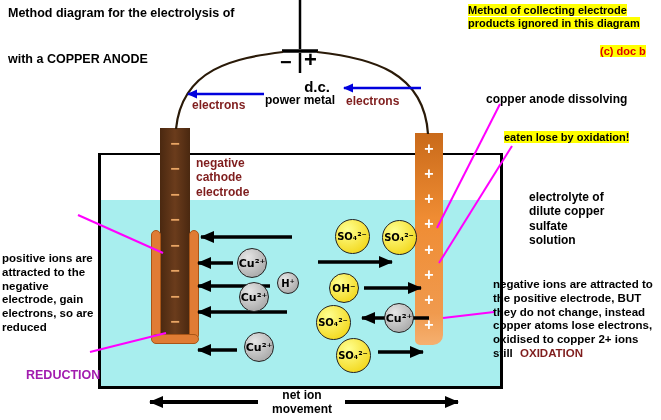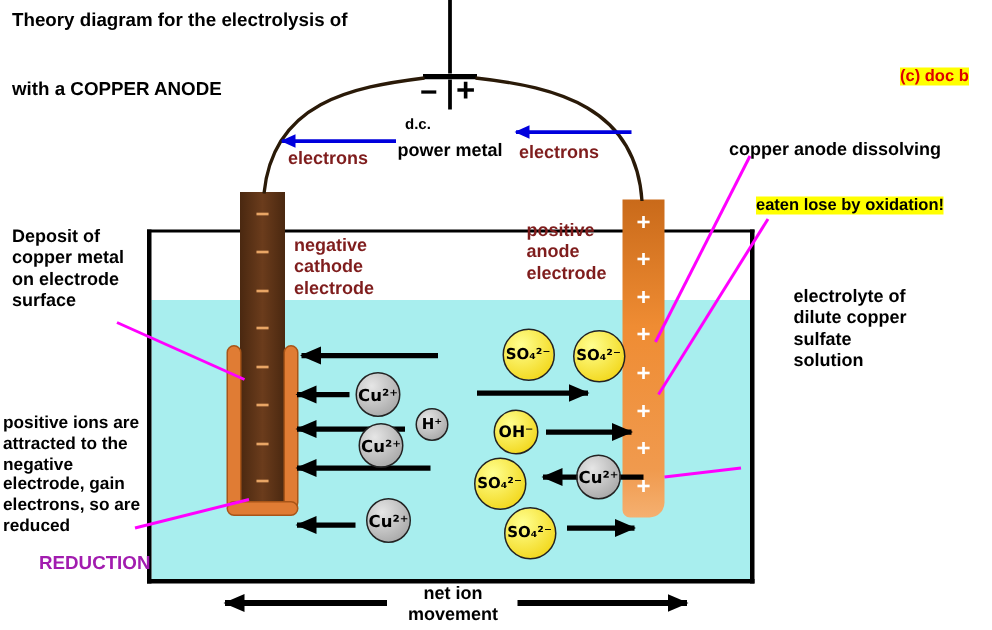--- a/index.html
+++ b/index.html
@@ -126,42 +126,47 @@
       <div class="ion ion-cu" style="left: 244px; top: 332px;">Cu²⁺</div>
       <div class="ion ion-cu" style="left: 384px; top: 303px;">Cu²⁺</div>
       <div class="ion ion-h" style="left: 277px; top: 272px;">H⁺</div>
       <div class="ion ion-so4" style="left: 334.5px; top: 218.5px;">SO₄²⁻</div>
       <div class="ion ion-so4" style="left: 381.5px; top: 219.5px;">SO₄²⁻</div>
       <div class="ion ion-so4" style="left: 315.5px; top: 304.5px;">SO₄²⁻</div>
       <div class="ion ion-so4" style="left: 335.5px; top: 337.5px;">SO₄²⁻</div>
       <div class="ion ion-oh" style="left: 329px; top: 273px;">OH⁻</div>
     </div>
 
-  <div class="t" style="left:8px;top:6px;font-size:12.5px">Theory diagram for the electrolysis of</div>
+  <div class="t" style="left:8px;top:6px;font-size:12.5px">Method diagram for the electrolysis of</div>
   <div class="t" style="left:8px;top:52px;font-size:12.5px">with a COPPER ANODE</div>
 
+  <div class="t" style="left:468px;top:4px;width:182px;font-size:11px">
+    <span class="hl">Method of collecting electrode products ignored in this diagram</span>
+  </div>
   <div class="t" style="left:600px;top:45px;font-size:11px">
     <span class="hl red">(c) doc b</span>
   </div>
 
   <div class="t" style="left:280px;top:50px;font-size:20px">−</div>
   <div class="t" style="left:304px;top:47px;font-size:22px">+</div>
-  <div class="t" style="left:270px;top:78px;width:60px;text-align:left;font-size:10px">d.c.</div>
+  <div class="t" style="left:270px;top:78px;width:60px;text-align:right;font-size:15px">d.c.</div>
   <div class="t" style="left:250px;top:93px;width:100px;text-align:center;font-size:12px">power metal</div>
   <div class="t blue" style="left:192px;top:98px;font-size:12px">electrons</div>
   <div class="t blue" style="left:346px;top:94px;font-size:12px">electrons</div>
 
   <div class="t blue" style="left:196px;top:156px;width:74px;font-size:12px">negative cathode electrode</div>
-  <div class="t blue" style="left:351px;top:146px;width:68px;font-size:12px">positive anode electrode</div>
 
-  <div class="t" style="left:8px;top:150px;width:86px;font-size:12px">Deposit of copper metal on electrode surface</div>
-  <div class="t" style="left:2px;top:276px;width:100px;font-size:11.5px">positive ions are attracted to the negative electrode, gain electrons, so are reduced</div>
+  <div class="t" style="left:2px;top:252px;width:100px;font-size:11.5px">positive ions are attracted to the negative electrode, gain electrons, so are reduced</div>
   <div class="t" style="left:26px;top:368px;font-size:12.5px;color:#a21caf">REDUCTION</div>
 
   <div class="t" style="left:486px;top:92px;font-size:12px">copper anode dissolving</div>
   <div class="t" style="left:504px;top:131px;font-size:11px">
     <span class="hl">eaten lose by oxidation!</span>
   </div>
   <div class="t" style="left:529px;top:190px;width:76px;font-size:12px">electrolyte of dilute copper sulfate solution</div>
+  <div class="t" style="left:493px;top:278px;width:166px;font-size:11.5px">
+    <span>negative ions are attracted to the positive electrode, BUT they do not change, instead copper atoms lose electrons, oxidised to copper 2+ ions still</span>
+    <span class="blue" style="margin-left:4px">OXIDATION</span>
+  </div>
 
   <div class="t" style="left:262px;top:388px;width:80px;text-align:center;font-size:12px">net ion movement</div>
 
 </div>
 
 </body></html>

